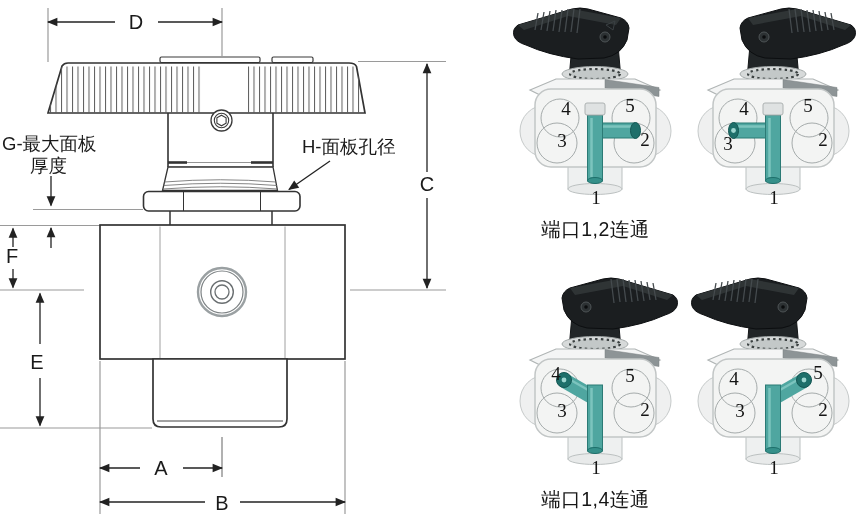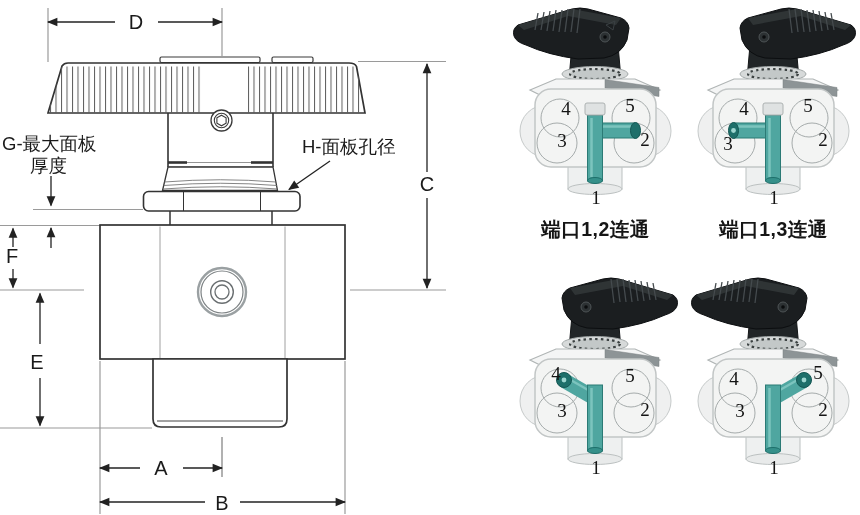--- a/index.html
+++ b/index.html
@@ -4,21 +4,21 @@
 <style>
   html,body{margin:0;padding:0;background:#ffffff;}
   .canvas{position:relative;width:860px;height:515px;background:#fff;overflow:hidden;
           font-family:"Liberation Sans",sans-serif;}
   svg text{user-select:none;}
   .dimtxt{font:20px "Liberation Sans",sans-serif;fill:#1a1a1a;}
   .cjktxt{font:18.5px "Liberation Sans",sans-serif;fill:#1a1a1a;}
   .pnum{font:19px "Liberation Serif","DejaVu Serif",serif;fill:#141414;}
   .valve-fig{position:absolute;width:175px;margin:0;}
   .valve-fig figcaption{margin-top:4px;text-align:center;font-size:19.5px;
-          font-weight:700;color:#161616;letter-spacing:.5px;}
+          font-weight:400;color:#161616;letter-spacing:.5px;}
   .fig1{left:508px;top:3px;} .fig2{left:686px;top:3px;}
   .fig3{left:508px;top:273px;} .fig4{left:686px;top:273px;}
 </style>
 </head>
 <body>
 
 <div class="canvas">
 
   <svg width="460" height="515" viewBox="0 0 460 515" style="position:absolute;left:0;top:0;">
     <defs>
@@ -239,21 +239,20 @@
         <rect x="77" y="100" width="20" height="12" rx="2" fill="#dfe2e2" stroke="#adb2b2"></rect>
       </g>
       <g text-anchor="middle">
         <text class="pnum" x="58" y="112">4</text>
         <text class="pnum" x="122" y="109">5</text>
         <text class="pnum" x="42" y="147">3</text>
         <text class="pnum" x="137" y="143">2</text>
         <text class="pnum" x="88" y="201">1</text>
       </g>
     </svg>
-    <figcaption>端口1,3连通</figcaption>
   </figure>
 
   <figure class="valve-fig fig3">
     <svg width="175" height="205" viewBox="0 0 175 205">
       <g>
         <path d="M64,42 L110,42 L113,76 L61,76 Z" fill="#212527" stroke="#121516"></path>
         <ellipse cx="87" cy="76" rx="26" ry="5" fill="#17191b"></ellipse>
       </g>
       <g transform="translate(175 0) scale(-1 1)">
         <path d="M6,33 Q4,26 10,22 L64,6 Q72,4 80,6 L113,15 Q120,18 121,25 L119,37 Q113,52 96,55 L70,56 Q40,52 18,42 Q8,39 6,33 Z" fill="#1b1e20" stroke="#0c0e10"></path>
@@ -300,20 +299,21 @@
         <ellipse cx="87" cy="177.5" rx="7.5" ry="3" fill="#35908a" stroke="#1e6f6a"></ellipse>
       </g>
       <g text-anchor="middle">
         <text class="pnum" x="48" y="107">4</text>
         <text class="pnum" x="122" y="109">5</text>
         <text class="pnum" x="54" y="144">3</text>
         <text class="pnum" x="137" y="143">2</text>
         <text class="pnum" x="88" y="201">1</text>
       </g>
     </svg>
+    <figcaption>端口1,4连通</figcaption>
   </figure>
 
   <figure class="valve-fig fig4">
     <svg width="175" height="205" viewBox="0 0 175 205">
       <g>
         <path d="M64,42 L110,42 L113,76 L61,76 Z" fill="#212527" stroke="#121516"></path>
         <ellipse cx="87" cy="76" rx="26" ry="5" fill="#17191b"></ellipse>
       </g>
       <g>
         <path d="M6,33 Q4,26 10,22 L64,6 Q72,4 80,6 L113,15 Q120,18 121,25 L119,37 Q113,52 96,55 L70,56 Q40,52 18,42 Q8,39 6,33 Z" fill="#1b1e20" stroke="#0c0e10"></path>

